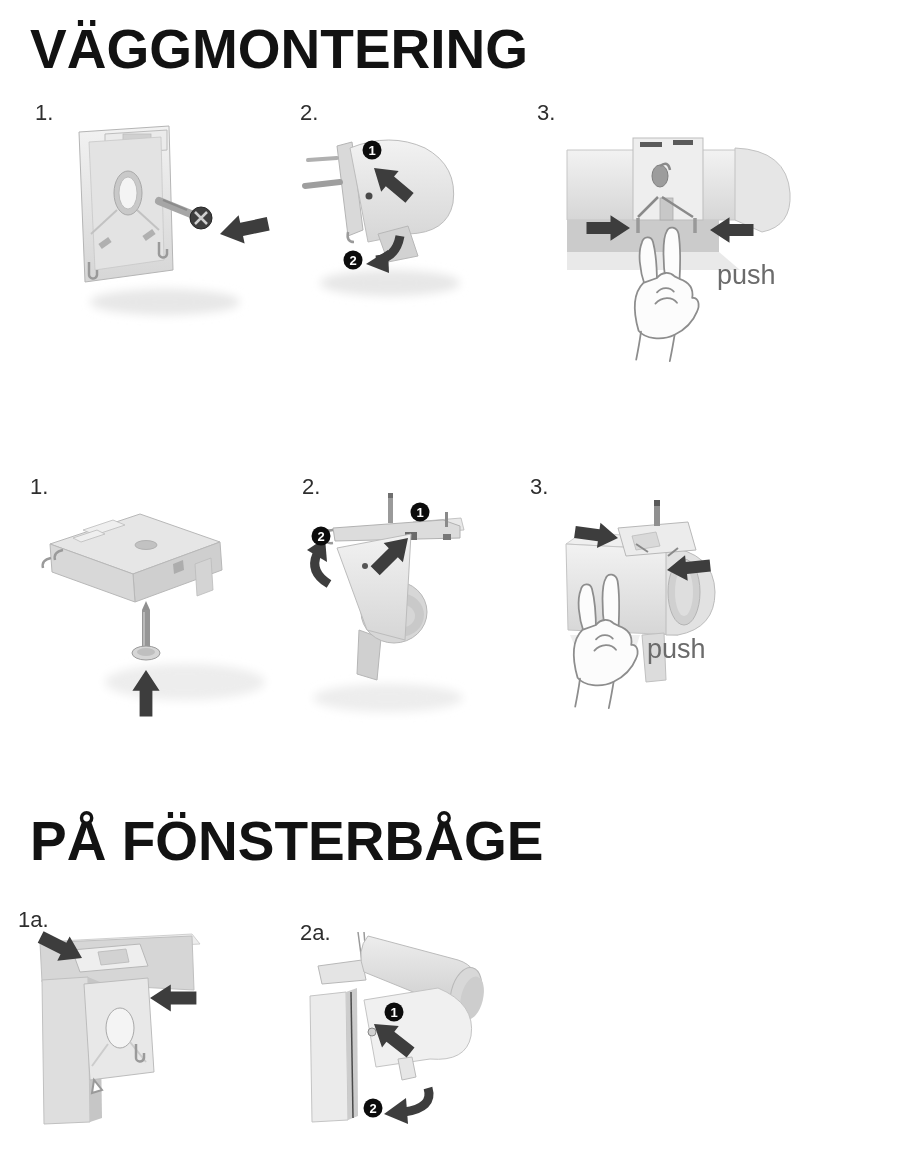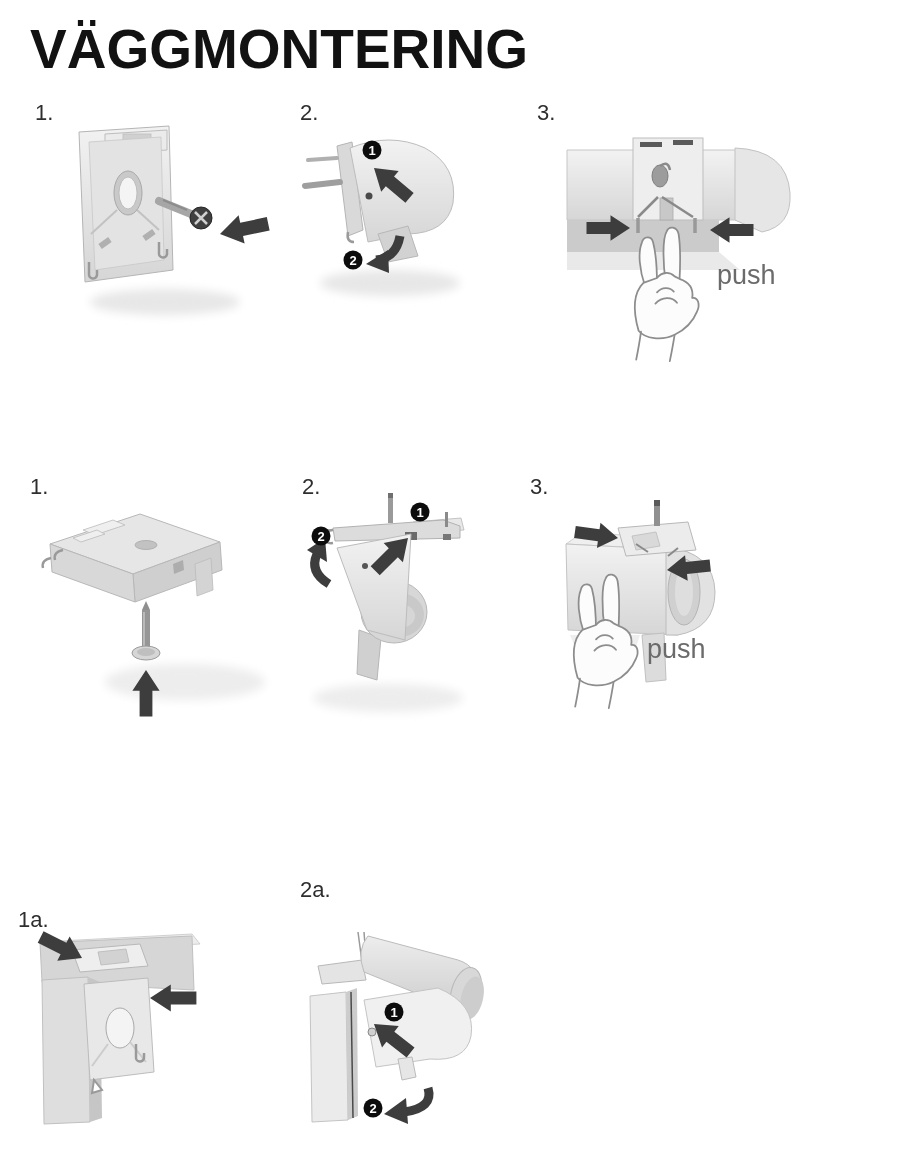--- a/index.html
+++ b/index.html
@@ -203,23 +203,24 @@
       <path d="M108,52 L120,60 M150,56 L140,64" stroke="#8a8a8a" stroke-width="2"></path>
       <rect x="126" y="12" width="6" height="22" fill="#909090"></rect>
       <rect x="126" y="8" width="6" height="6" fill="#5a5a5a"></rect>
     </g>
     <use href="#arrowP" fill="#3d3d3d" transform="translate(90,46) rotate(188) scale(0.75)"></use>
     <use href="#arrowP" fill="#3d3d3d" transform="translate(139,78) rotate(-6) scale(0.75)"></use>
     <use href="#handG" transform="translate(48,85) scale(0.8)"></use>
     <text class="push" x="119" y="166">push</text>
   </svg>
 
+  <h1 class="h1" style="top:814px">PÅ FÖNSTERBÅGE</h1>
 
   <div class="steplabel" style="left:18px;top:907px">1a.</div>
-  <div class="steplabel" style="left:300px;top:877px">2a.</div>
+  <div class="steplabel" style="left:300px;top:920px">2a.</div>
 
   <svg class="illus" style="left:28px;top:932px" width="250" height="221" viewBox="0 0 250 221">
     <g>
       <path d="M12,10 L164,2 L172,12 L20,20 Z" fill="#ededed" stroke="#c6c6c6" stroke-width="0.8"></path>
       <path d="M12,11 L164,4 L166,58 L14,50 Z" fill="#d6d6d6" stroke="#c0c0c0" stroke-width="1"></path>
       <path d="M14,48 L60,45 L62,190 L16,192 Z" fill="#dedede" stroke="#c0c0c0" stroke-width="1"></path>
       <path d="M60,45 L72,50 L74,186 L62,190 Z" fill="#c6c6c6"></path>
     </g>
     <g>
       <path d="M44,18 L112,12 L120,34 L52,40 Z" fill="#eeeeee" stroke="#b8b8b8" stroke-width="1"></path>

